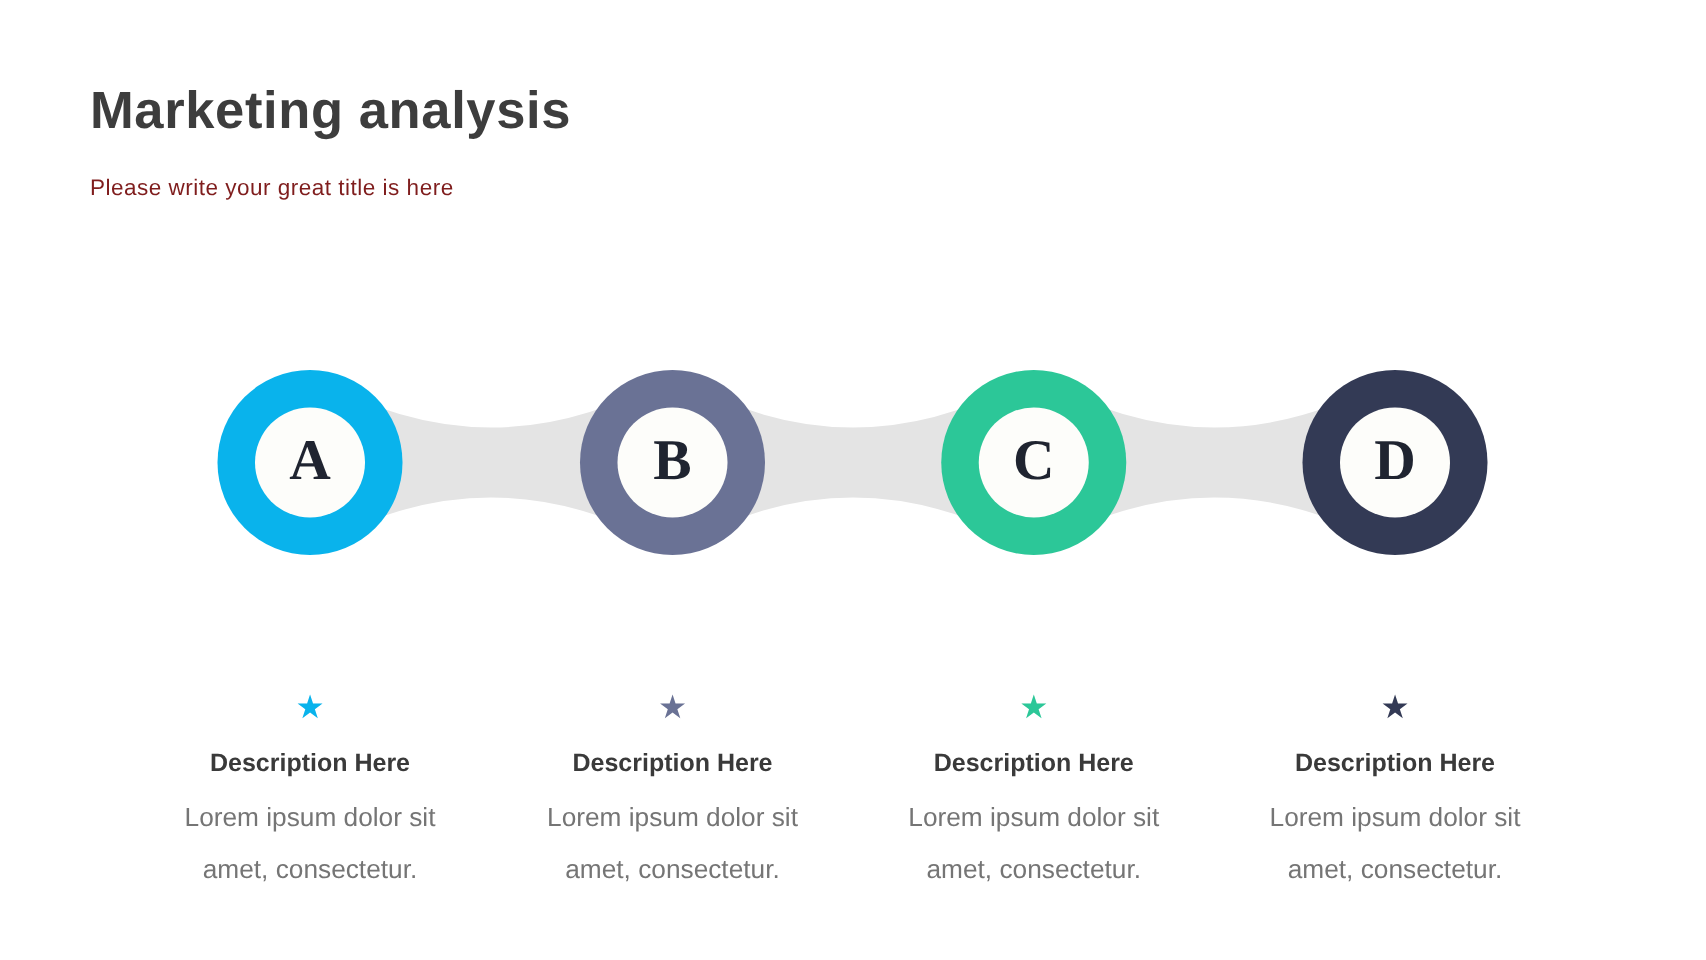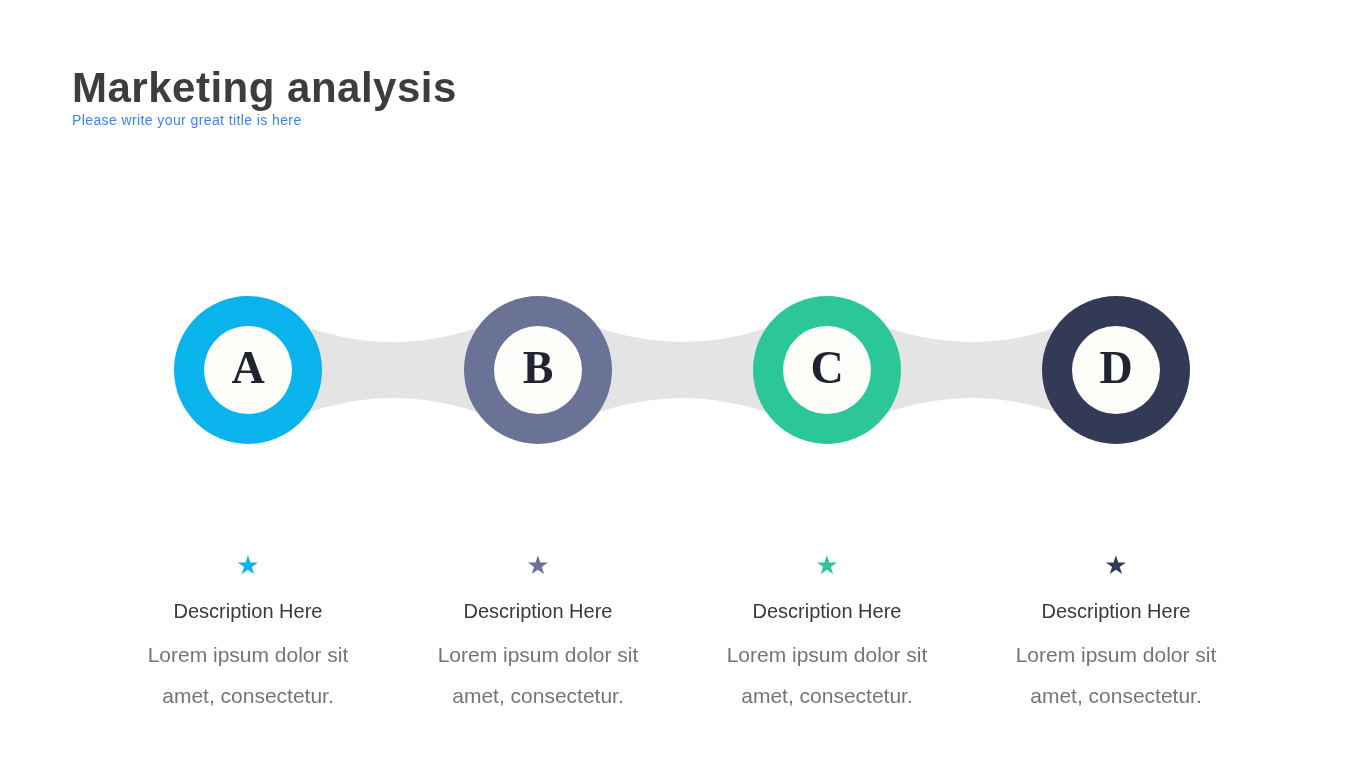--- a/index.html
+++ b/index.html
@@ -21,23 +21,23 @@
     top: 64px;
   }
   .slide-title {
     font-size: 42px;
     font-weight: 800;
     color: #3d3d3d;
     letter-spacing: 0.5px;
     font-family: "Liberation Sans", sans-serif;
   }
   .slide-subtitle {
-    margin-top: 0;
-    font-size: 14px;
-    color: #3b82f6;
+    margin-top: 28px;
+    font-size: 18px;
+    color: #7f1d1d;
     letter-spacing: 0.4px;
   }
   .connector-svg {
     position: absolute;
     left: 0;
     top: 0;
     width: 1365px;
     height: 768px;
     pointer-events: none;
   }
@@ -85,21 +85,21 @@
   .col-d { left: 996px; }
 
   .star {
     font-size: 26px;
     line-height: 1;
     display: block;
   }
   .item-title {
     margin-top: 22px;
     font-size: 20px;
-    font-weight: 400;
+    font-weight: 700;
     color: #3a3a3a;
   }
   .item-body {
     margin-top: 12px;
     font-size: 21px;
     color: #757575;
     line-height: 1.95;
   }
 </style>
 </head>

